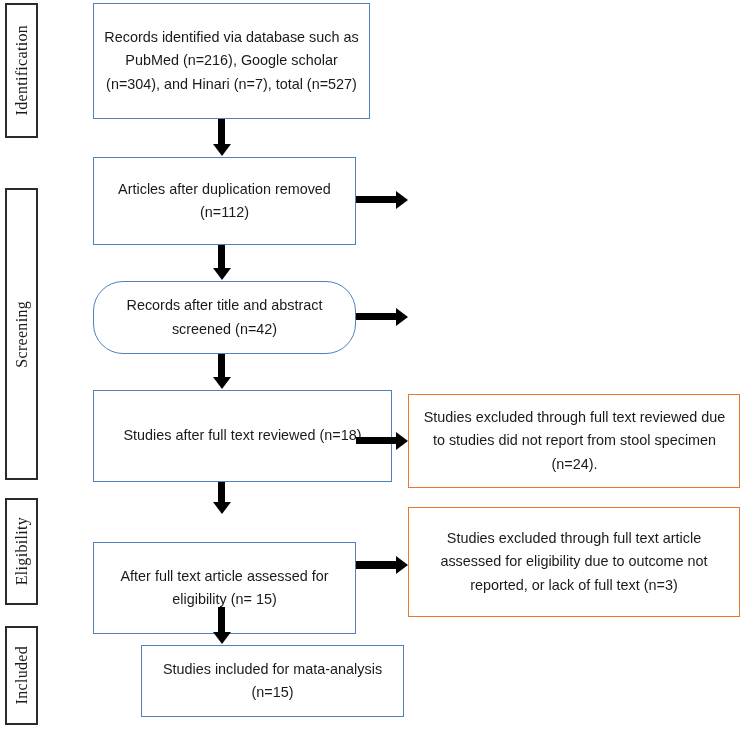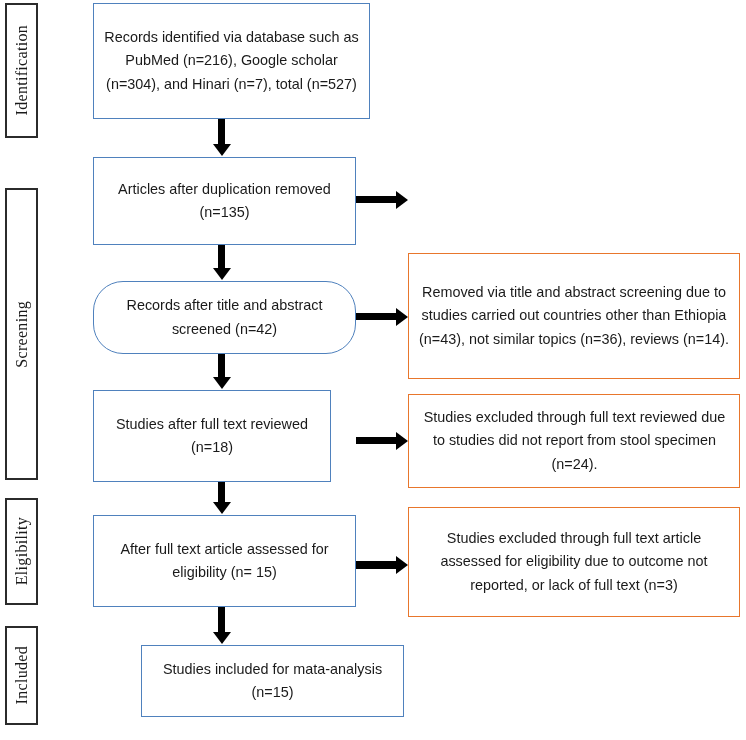--- a/index.html
+++ b/index.html
@@ -102,43 +102,40 @@
 
   <div class="stage-label" style="left:5px; top:626px; width:33px; height:99px;">
     <span class="stage-text">Included</span>
   </div>
 
   <div class="box box-blue" style="left:93px; top:3px; width:277px; height:116px;">
     <span class="box-text">Records identified via database such as PubMed (n=216), Google scholar (n=304), and Hinari (n=7), total (n=527)</span>
   </div>
 
   <div class="box box-blue" style="left:93px; top:157px; width:263px; height:88px;">
-    <span class="box-text">Articles after duplication removed (n=135)</span>
+    <span class="box-text">Articles after duplication removed (n=112)</span>
   </div>
 
   <div class="box box-blue" style="left:93px; top:281px; width:263px; height:73px;border-radius:30px;">
     <span class="box-text">Records after title and abstract screened (n=42)</span>
   </div>
 
-  <div class="box box-blue" style="left:93px; top:390px; width:238px; height:92px;">
+  <div class="box box-blue" style="left:93px; top:390px; width:299px; height:92px;">
     <span class="box-text">Studies after full text reviewed (n=18)</span>
   </div>
 
-  <div class="box box-blue" style="left:93px; top:515px; width:263px; height:92px;">
+  <div class="box box-blue" style="left:93px; top:542px; width:263px; height:92px;">
     <span class="box-text">After full text article assessed for eligibility (n= 15)</span>
   </div>
 
   <div class="box box-blue" style="left:93px; top:645px; width:263px; height:72px;margin-left:48px;">
     <span class="box-text">Studies included for mata-analysis (n=15)</span>
   </div>
 
 
-  <div class="box box-orange" style="left:408px; top:253px; width:332px; height:126px;">
-    <span class="box-text">Removed via title and abstract screening due to studies carried out countries other than Ethiopia (n=43), not similar topics (n=36), reviews (n=14).</span>
-  </div>
 
   <div class="box box-orange" style="left:408px; top:394px; width:332px; height:94px;padding-left:11px;">
     <span class="box-text">Studies excluded through full text reviewed due to studies did not report from stool specimen (n=24).</span>
   </div>
 
   <div class="box box-orange" style="left:408px; top:507px; width:332px; height:110px;">
     <span class="box-text">Studies excluded through full text article assessed for eligibility due to outcome not reported, or lack of full text (n=3)</span>
   </div>
 
   <div class="arrow-v" style="left:218px; top:119px; width:7px; height:27px;"></div>

